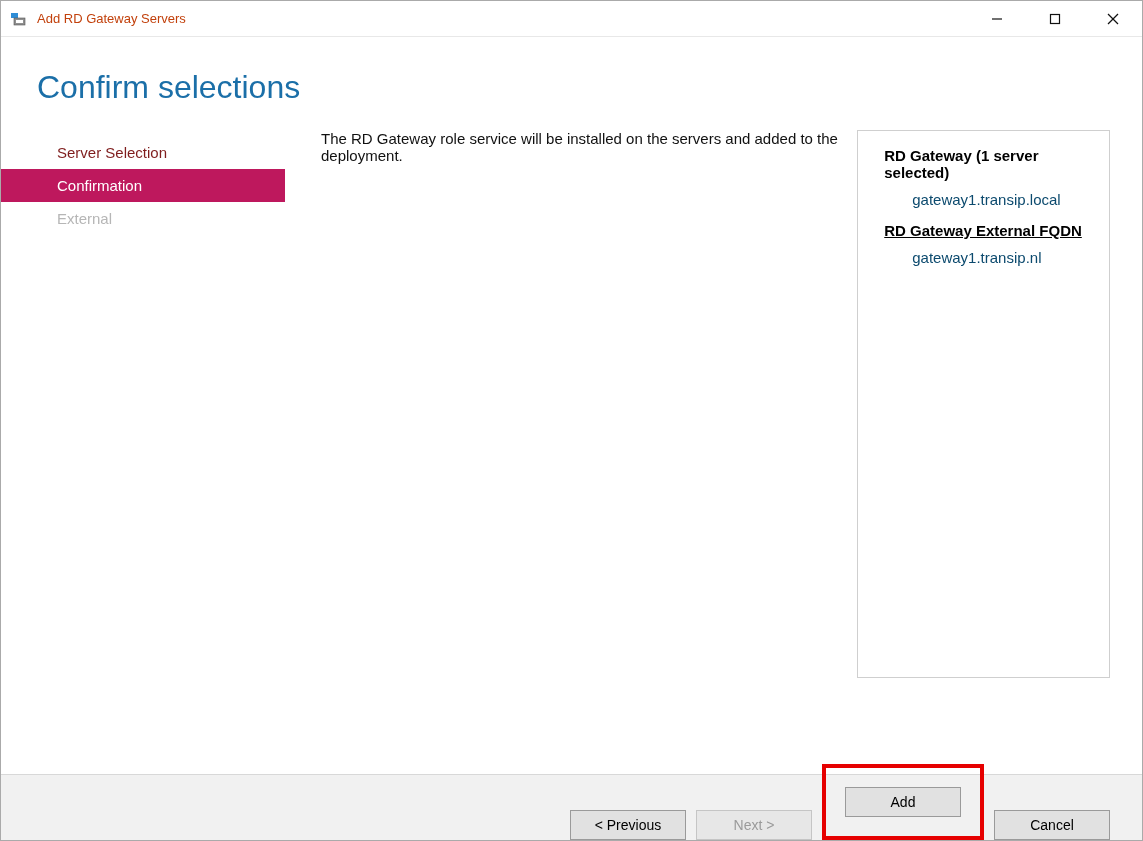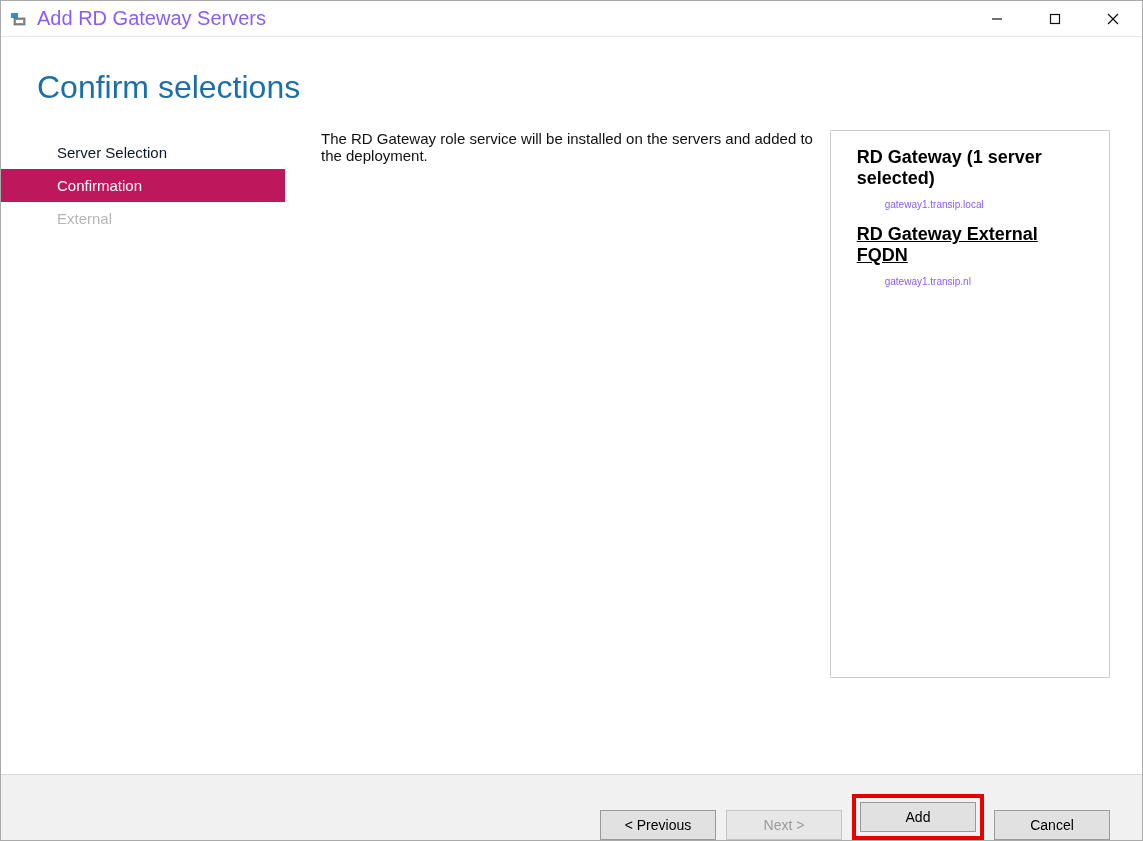--- a/index.html
+++ b/index.html
@@ -30,22 +30,22 @@
     .titlebar-icon {
       width: 18px;
       height: 18px;
       margin-right: 8px;
       display: flex;
       align-items: center;
       justify-content: center;
     }
     .titlebar-icon svg { display:block }
     .titlebar-text {
-      font-size: 20px;
-      color: #8b5cf6;
+      font-size: 13px;
+      color: #c2410c;
       flex: 1;
     }
     .window-controls {
       display: flex;
       height: 100%;
     }
     .win-btn {
       width: 58px;
       height: 100%;
       display: flex;
@@ -78,21 +78,21 @@
     }
 
     
     .sidebar {
       width: 284px;
       padding-top: 6px;
     }
     .nav-item {
       padding: 8px 18px 8px 56px;
       font-size: 15px;
-      color: #0f172a;
+      color: #7f1d1d;
     }
     .nav-item.selected {
       background: #be185d;
       color: #fff;
     }
     .nav-item.disabled {
       color: #b6b6b6;
     }
 
     
@@ -107,27 +107,27 @@
       color: #111;
       margin-bottom: 18px;
     }
     .panel {
       border: 1px solid #cfcfcf;
       height: 548px;
       padding: 14px 26px;
     }
     .group-title {
       font-weight: 700;
-      font-size: 18px;
+      font-size: 15px;
       color: #000;
       margin: 2px 0 10px 0;
     }
     .group-item {
-      font-size: 10px;
-      color: #8b5cf6;
+      font-size: 15px;
+      color: #0c4a6e;
       padding-left: 28px;
       margin-bottom: 14px;
     }
     .group-title.second { margin-top: 2px; text-decoration: underline; }
 
     
     .footer {
       height: 66px;
       border-top: 1px solid #d8d8d8;
       background: #f1f1f1;
@@ -151,21 +151,21 @@
     .btn.disabled {
       color: #9a9a9a;
       border-color: #c5c5c5;
       background: #e7e7e7;
     }
     .btn-highlight {
       padding: 4px;
       border: 4px solid #e60000;
       display: inline-flex;
     }
-    .btn-highlight .btn { margin:0 }
+    .btn-highlight .btn { margin:15px }
   </style>
 </head>
 <body>
 
 <div class="titlebar">
   <span class="titlebar-icon">
     <svg width="18" height="16" viewBox="0 0 18 16">
       <rect x="0" y="2" width="7" height="5" fill="#2f8dd6"></rect>
       <rect x="3" y="7" width="11" height="7" fill="#8f8f8f" stroke="#555" stroke-width="0.6"></rect>
       <rect x="5" y="9" width="7" height="3" fill="#fff"></rect>

